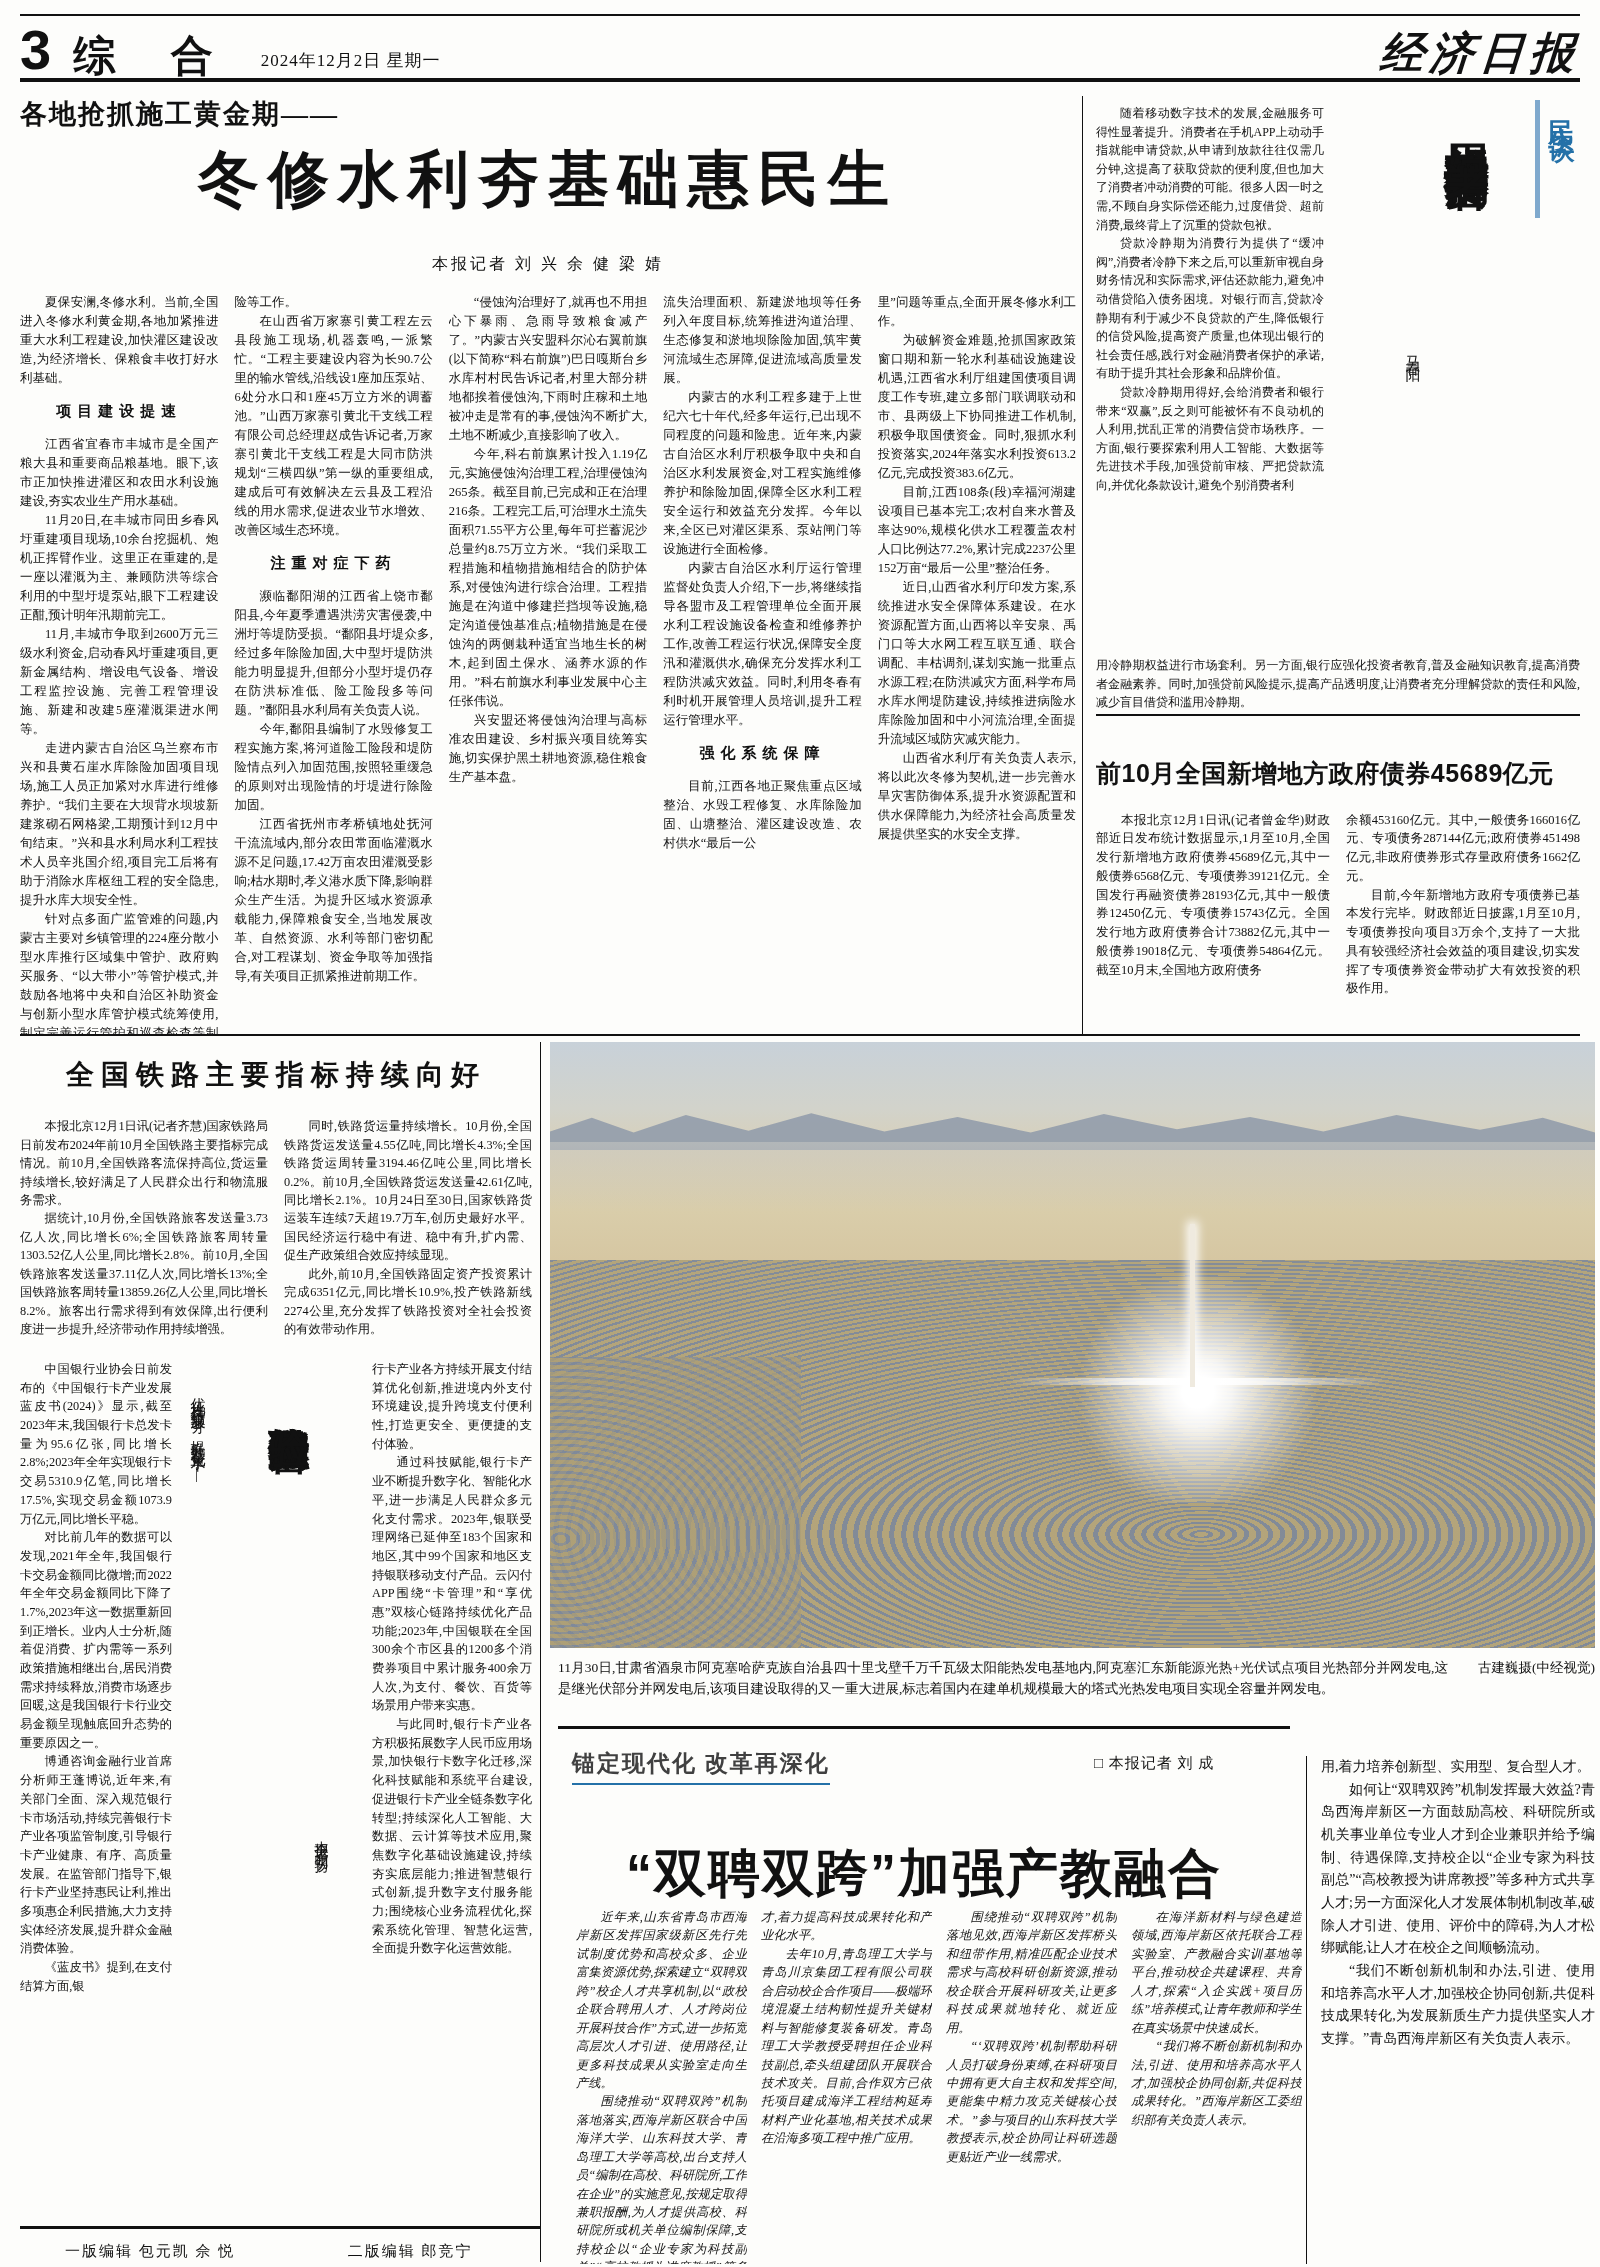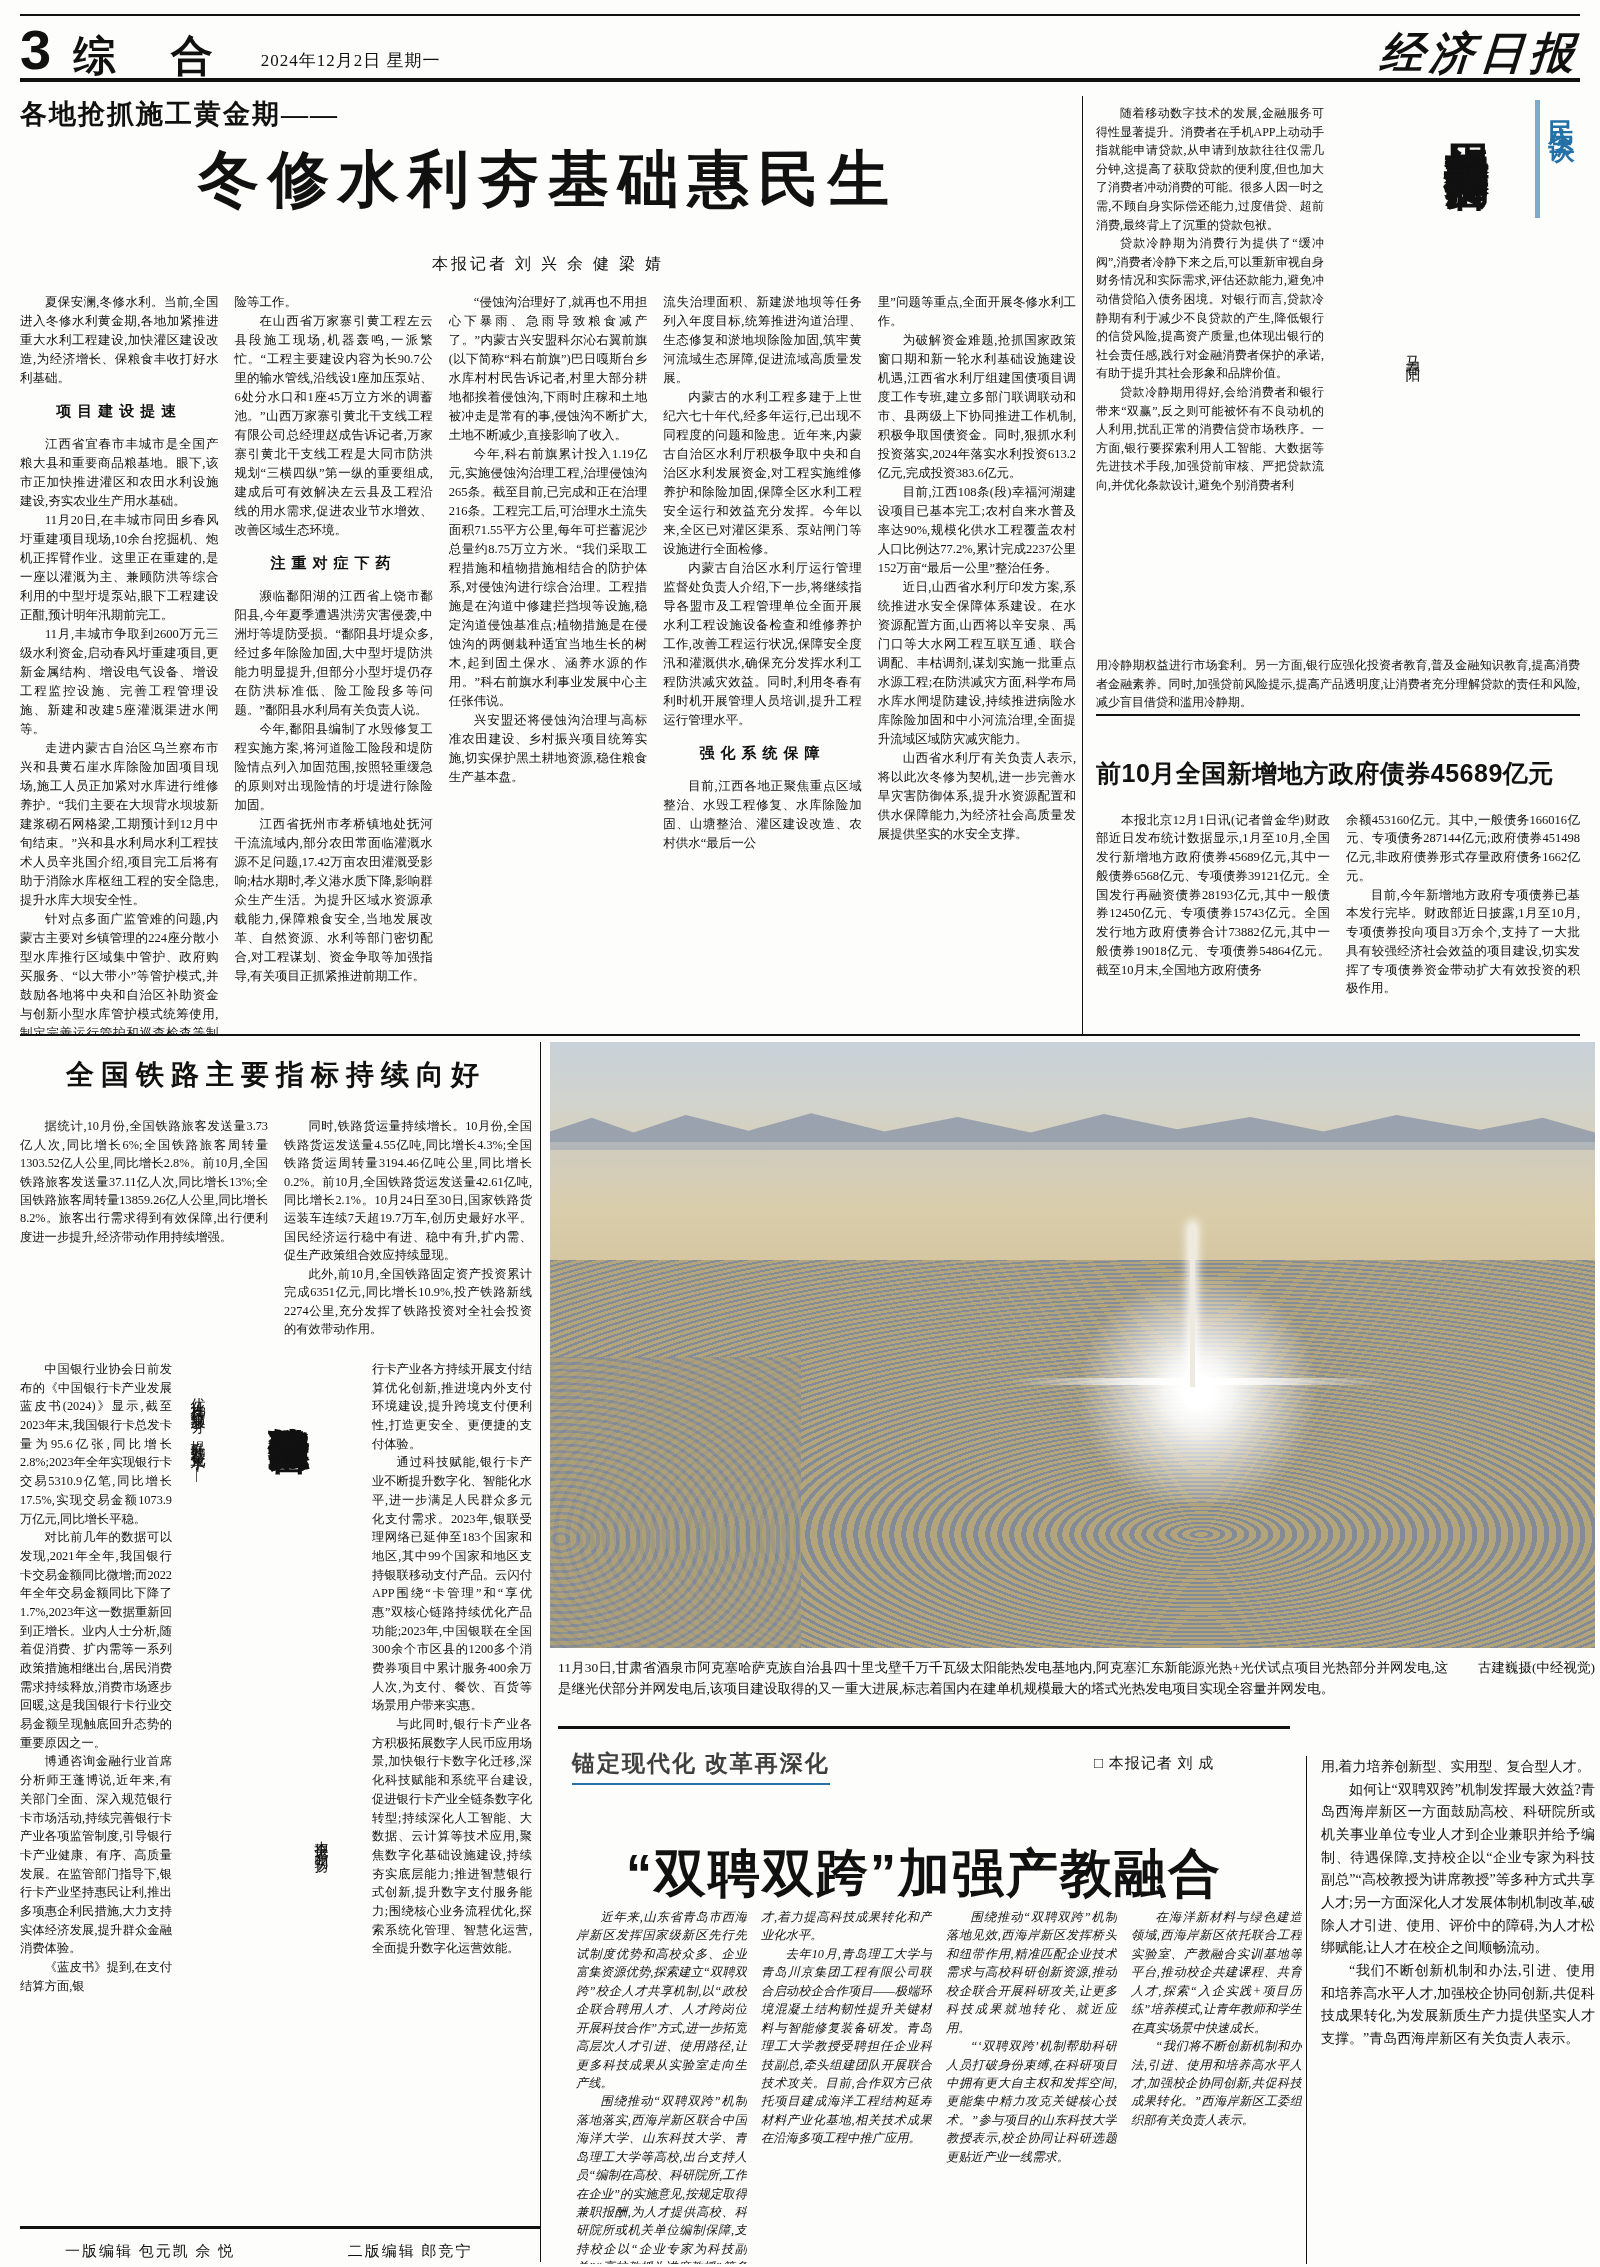--- a/index.html
+++ b/index.html
@@ -179,20 +179,21 @@
         </div>
     </div>
   </section>
 
   <div class="rule mid-rule"></div>
 
   <section class="rail">
     <h2 class="rail-head">全国铁路主要指标持续向好</h2>
     <div class="rail-cols">
       <div class="rail-col">
+          <p class="blk para">本报北京12月1日讯(记者齐慧)国家铁路局日前发布2024年前10月全国铁路主要指标完成情况。前10月,全国铁路客流保持高位,货运量持续增长,较好满足了人民群众出行和物流服务需求。</p>
           <p class="blk para">据统计,10月份,全国铁路旅客发送量3.73亿人次,同比增长6%;全国铁路旅客周转量1303.52亿人公里,同比增长2.8%。前10月,全国铁路旅客发送量37.11亿人次,同比增长13%;全国铁路旅客周转量13859.26亿人公里,同比增长8.2%。旅客出行需求得到有效保障,出行便利度进一步提升,经济带动作用持续增强。</p>
         </div>
       <div class="rail-col">
           <p class="blk para">同时,铁路货运量持续增长。10月份,全国铁路货运发送量4.55亿吨,同比增长4.3%;全国铁路货运周转量3194.46亿吨公里,同比增长0.2%。前10月,全国铁路货运发送量42.61亿吨,同比增长2.1%。10月24日至30日,国家铁路货运装车连续7天超19.7万车,创历史最好水平。国民经济运行稳中有进、稳中有升,扩内需、促生产政策组合效应持续显现。</p>
           <p class="blk para">此外,前10月,全国铁路固定资产投资累计完成6351亿元,同比增长10.9%,投产铁路新线2274公里,充分发挥了铁路投资对全社会投资的有效带动作用。</p>
         </div>
     </div>
   </section>
 
   <div class="rule vline-bottom"></div>

